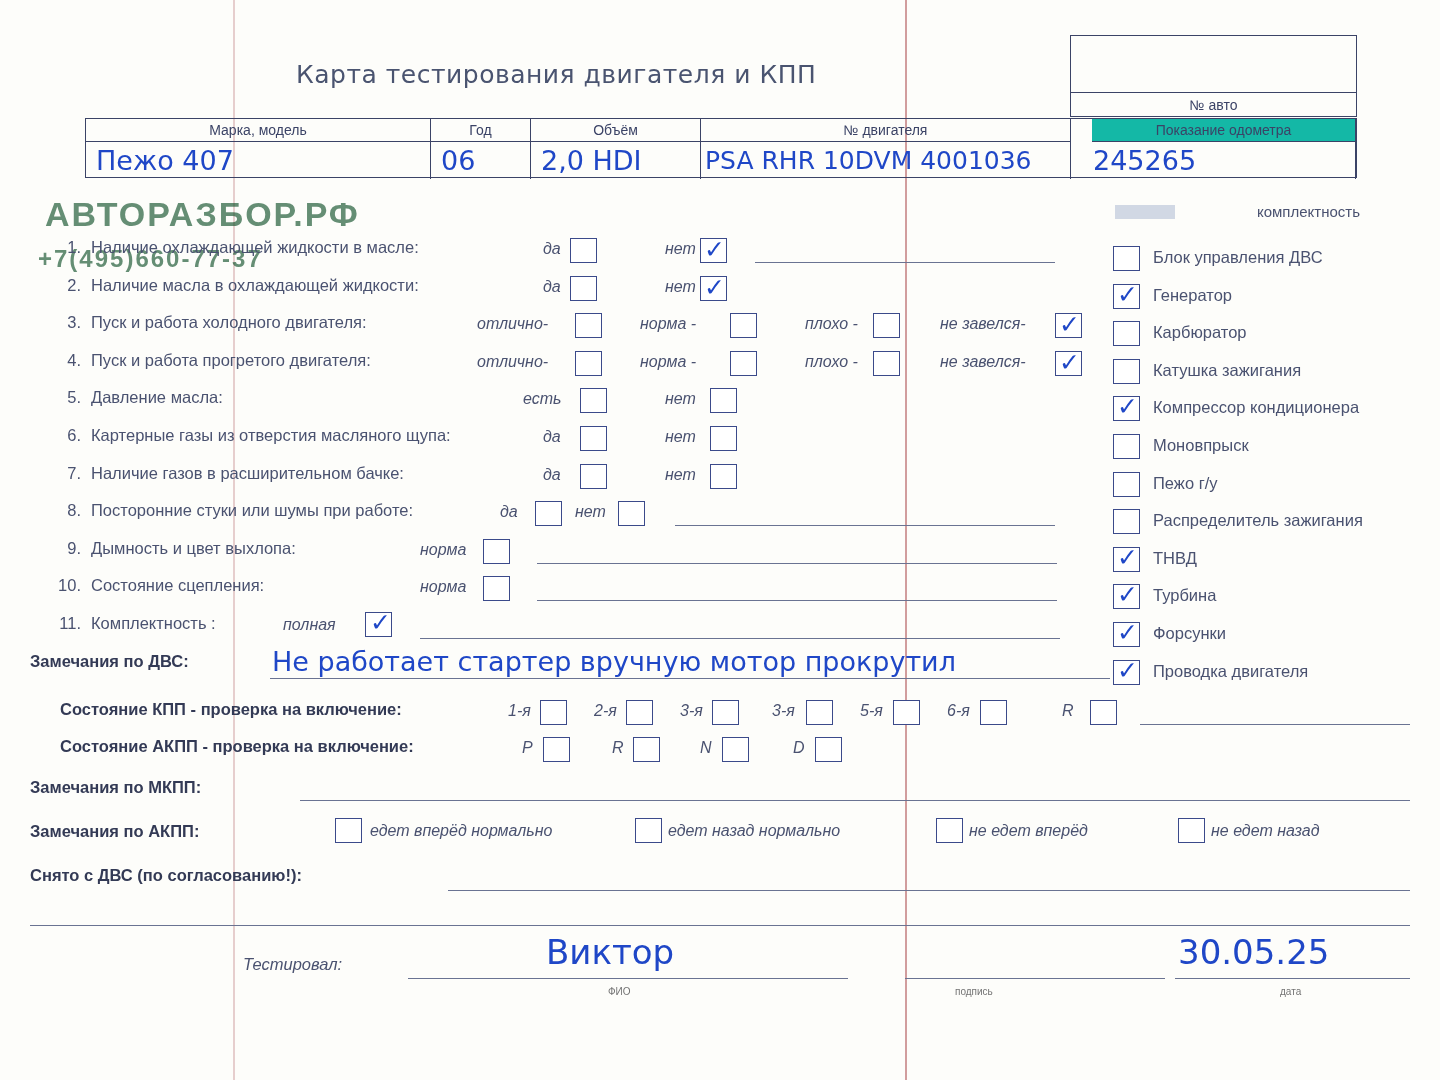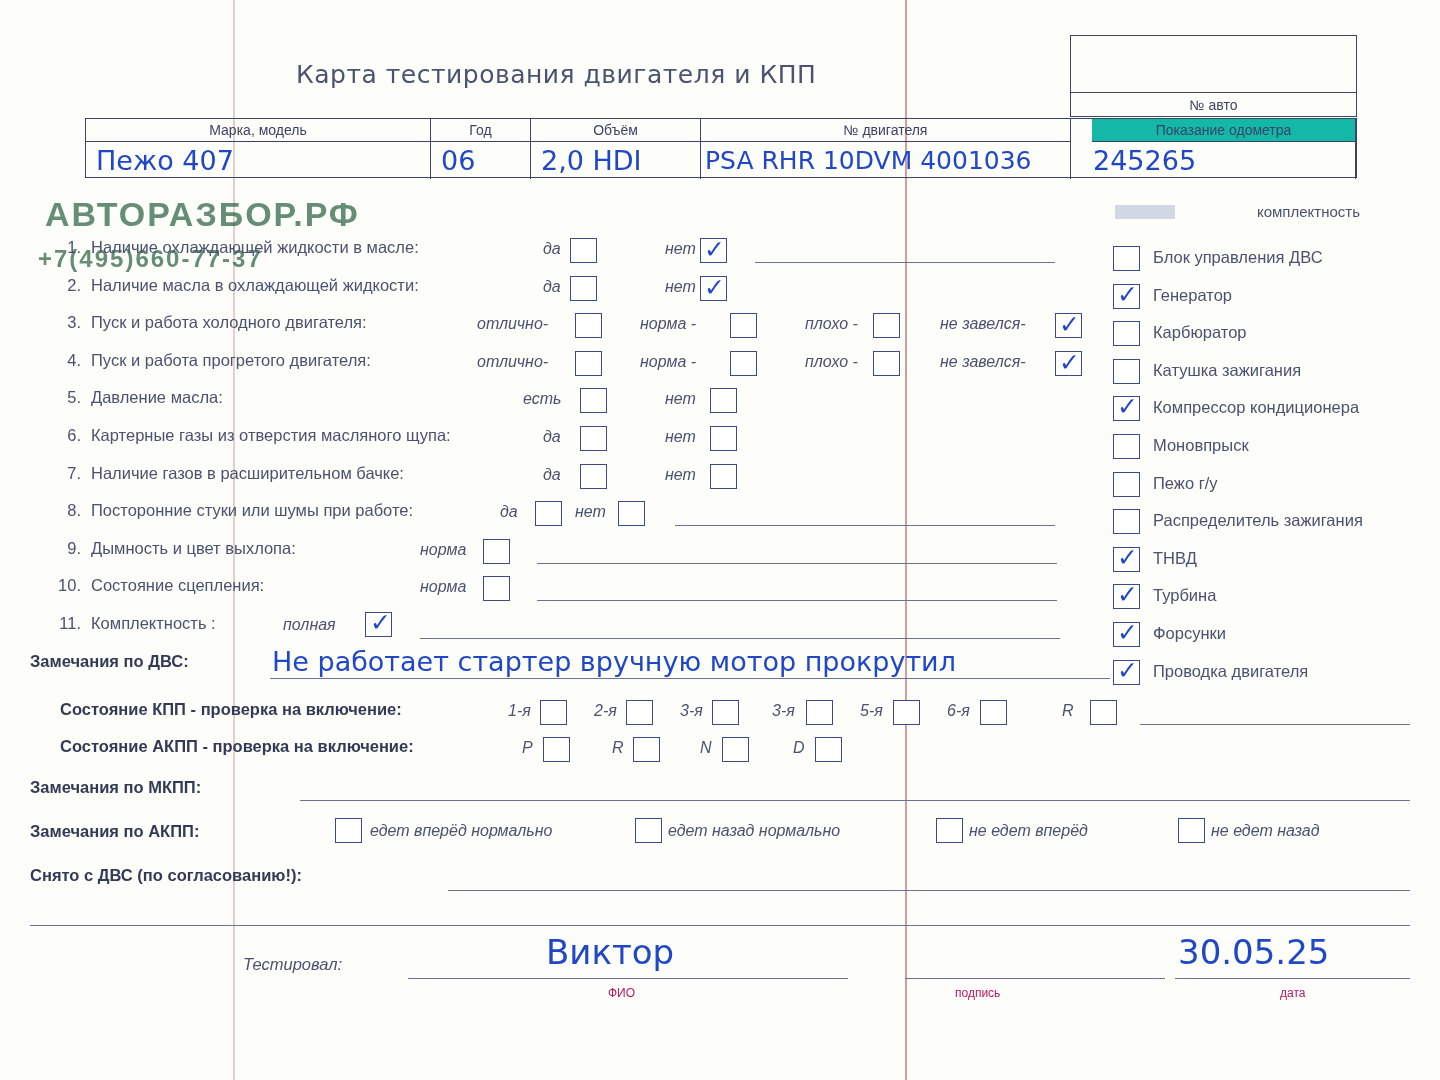--- a/index.html
+++ b/index.html
@@ -59,21 +59,21 @@
   .krow{position:relative;height:37.6px;font-size:16.5px;color:#4a5270;}
   .krow .kbox{position:absolute;left:0;top:1px;width:27px;height:25px;border:1.6px solid #3b4a8a;box-sizing:border-box;background:#fff;}
   .krow .klbl{position:absolute;left:40px;top:3px;}
 
   
   .hw{position:absolute;color:#1f47c7;font-family:"DejaVu Sans",sans-serif;}
 
   
   .blk{position:absolute;font-size:16.5px;color:#4a5270;}
   .bold{font-weight:bold;color:#333a55;}
-  .foot{position:absolute;font-size:12px;color:#be185d;}
+  .foot{position:absolute;font-size:10px;color:#737373;}
 </style>
 </head>
 <body>
 
 <div class="sheet">
 
   <div class="fold left"></div>
   <div class="fold right"></div>
 
   <div class="title">Карта тестирования двигателя  и КПП</div>

